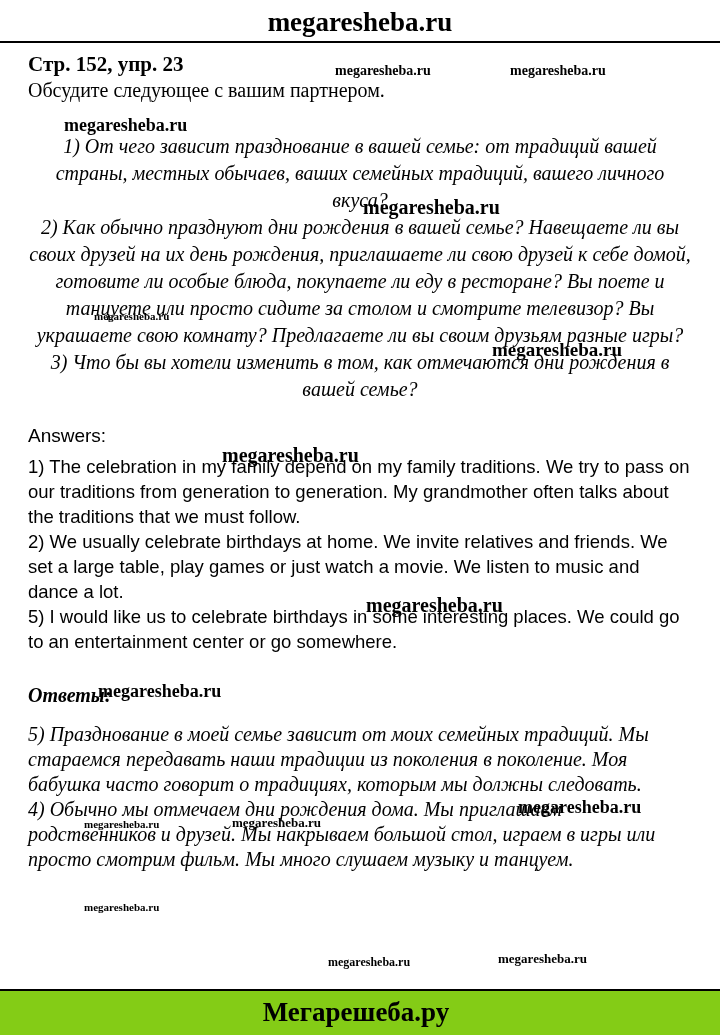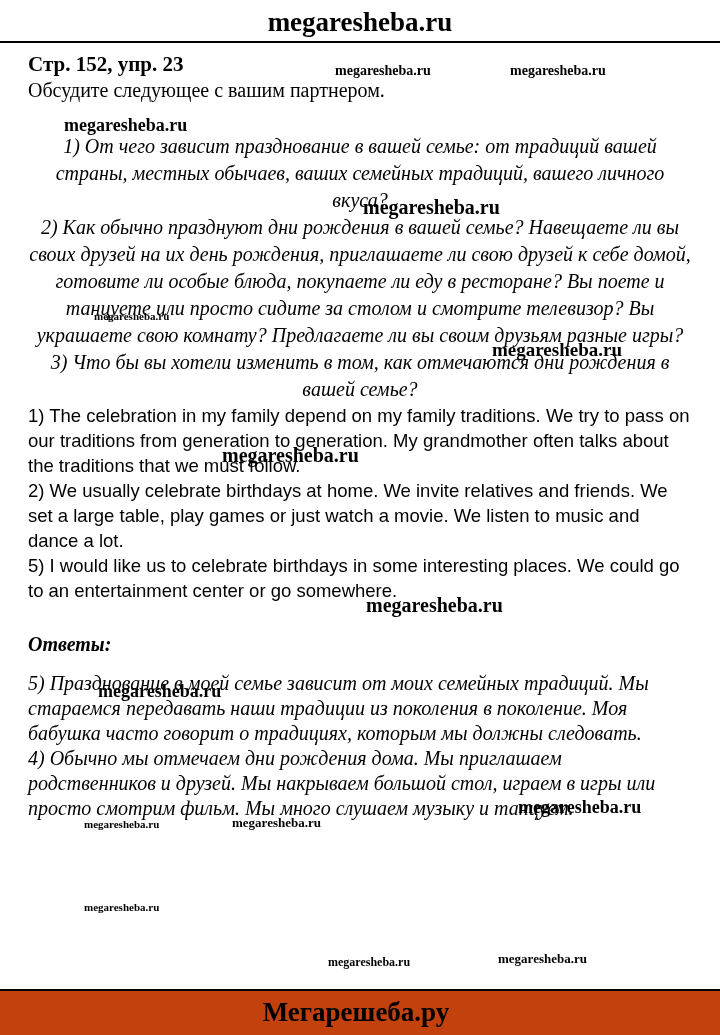--- a/index.html
+++ b/index.html
@@ -83,21 +83,21 @@
     position: absolute;
     left: 0;
     bottom: 0;
     width: 100%;
     border-top: 2px solid #000;
     text-align: center;
     padding: 6px 8px 8px 0;
     font-weight: bold;
     font-size: 27px;
     line-height: 30px;
-    background: #c2410c;
+    background: #84cc16;
   }
 
   .wm {
     position: absolute;
     font-family: "Liberation Serif", serif;
     font-weight: bold;
     color: #000;
     white-space: nowrap;
   }
   .wm-lg { font-size: 20px; }
@@ -114,20 +114,21 @@
 
   <p class="exercise-heading">Стр. 152, упр. 23</p>
   <p class="task-intro">Обсудите следующее с вашим партнером.</p>
 
   <div class="task-questions">
     <p>1) От чего зависит празднование в вашей семье: от традиций вашей страны, местных обычаев, ваших семейных традиций, вашего личного вкуса?</p>
     <p>2) Как обычно празднуют дни рождения в вашей семье? Навещаете ли вы своих друзей на их день рождения, приглашаете ли свою друзей к себе домой, готовите ли особые блюда, покупаете ли еду в ресторане? Вы поете и танцуете или просто сидите за столом и смотрите телевизор? Вы украшаете свою комнату? Предлагаете ли вы своим друзьям разные игры?</p>
     <p>3) Что бы вы хотели изменить в том, как отмечаются дни рождения в вашей семье?</p>
   </div>
 
+  <p class="answers-en-label">Answers:</p>
   <div class="answers-en">
     <p>1) The celebration in my family depend on my family traditions. We try to pass on our traditions from generation to generation. My grandmother often talks about the traditions that we must follow.</p>
     <p>2) We usually celebrate birthdays at home. We invite relatives and friends. We set a large table, play games or just watch a movie. We listen to music and dance a lot.</p>
     <p>5) I would like us to celebrate birthdays in some interesting places. We could go to an entertainment center or go somewhere.</p>
   </div>
 
   <p class="answers-ru-label">Ответы:</p>
   <div class="answers-ru">
     <p>5) Празднование в моей семье зависит от моих семейных традиций. Мы стараемся передавать наши традиции из поколения в поколение. Моя бабушка часто говорит о традициях, которым мы должны следовать.</p>
     <p>4) Обычно мы отмечаем дни рождения дома. Мы приглашаем родственников и друзей. Мы накрываем большой стол, играем в игры или просто смотрим фильм. Мы много слушаем музыку и танцуем.</p>

